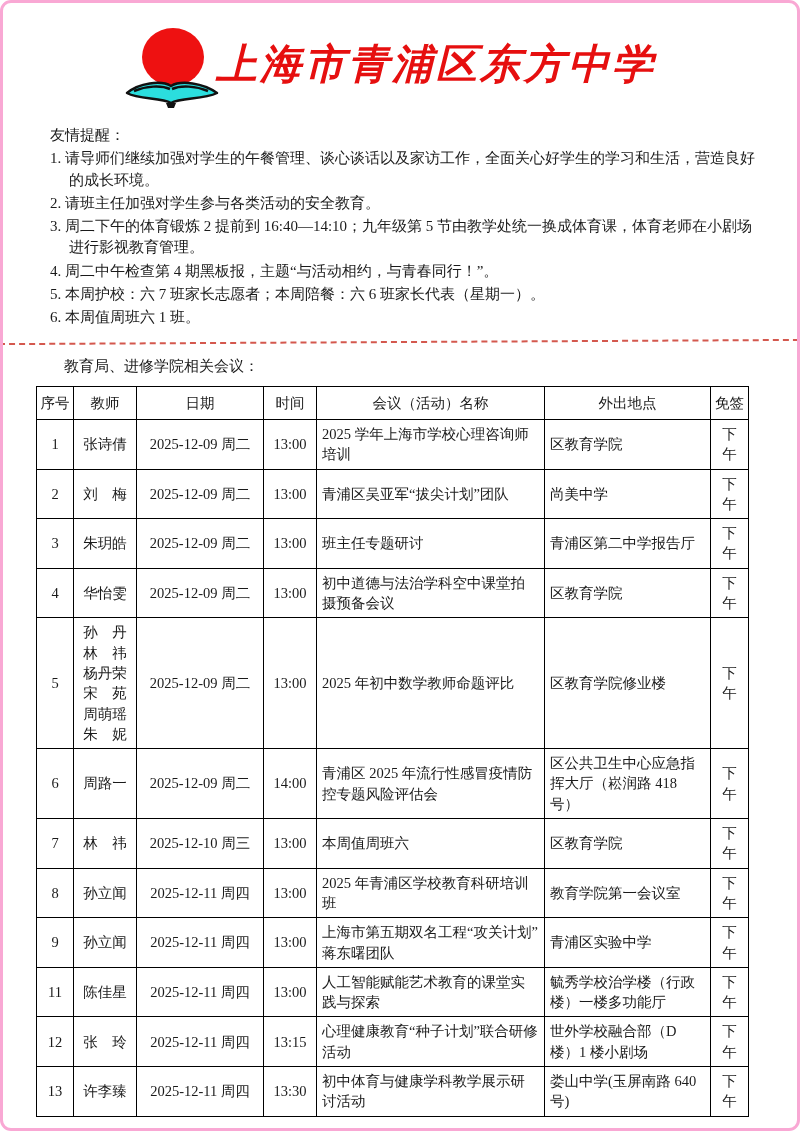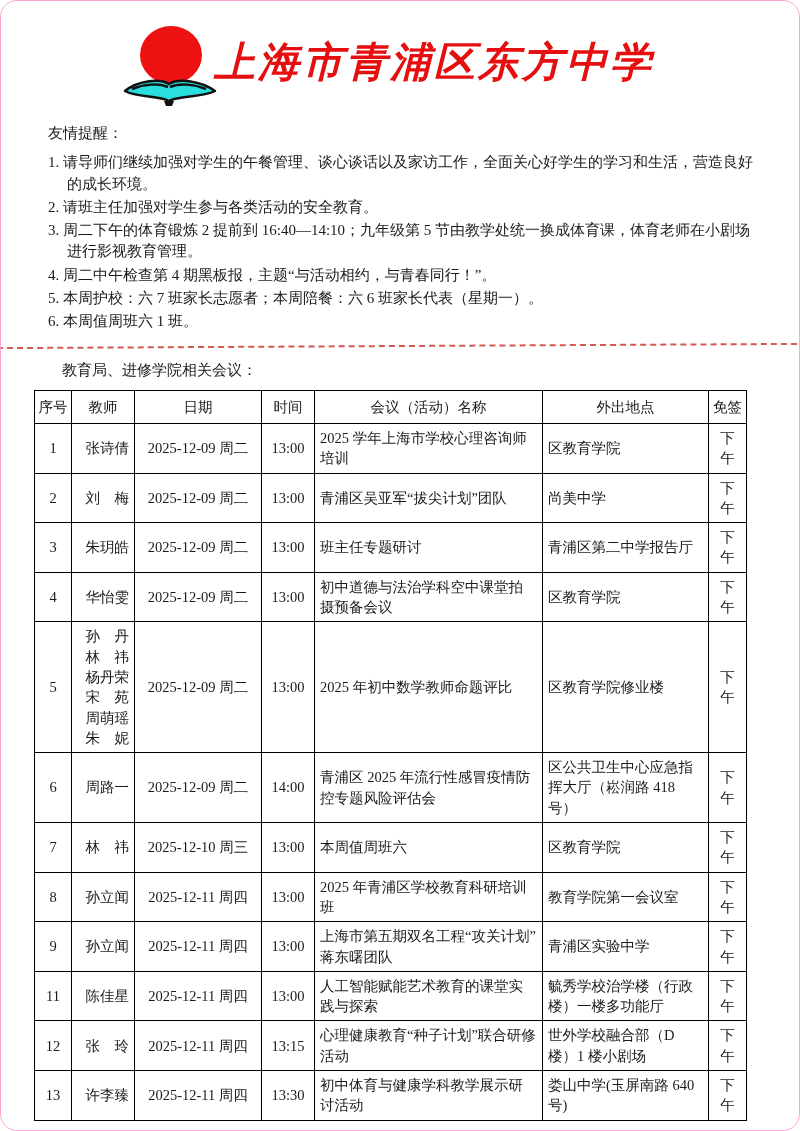--- a/index.html
+++ b/index.html
@@ -6,22 +6,22 @@
   html, body { background: #ffffff; }
   body {
     width: 800px; height: 1131px;
     font-family: "Liberation Serif", "DejaVu Serif", serif;
     color: #1a1a1a;
     position: relative;
     overflow: hidden;
   }
   .page {
     position: absolute; inset: 0;
-    border: 1px solid #f9a8d4;
-    border-radius: 17px;
+    border: 3px solid #f9a8d4;
+    border-radius: 11px;
     background: #ffffff;
     overflow: hidden;
   }
 
   
   .masthead {
     position: relative;
     height: 112px;
   }
   .logo {
@@ -40,21 +40,21 @@
     color: #e60f0f;
     white-space: nowrap;
   }
 
   
   .reminders {
     padding: 10px 38px 0 47px;
     font-size: 15px;
     line-height: 1.42;
   }
-  .reminders-title { margin-bottom: 8px; }
+  .reminders-title { margin-bottom: 2px; }
   .reminder-item {
     padding-left: 19px;
     text-indent: -19px;
     margin-bottom: 2px;
   }
 
   
   .divider {
     margin-top: 12px;
     width: 810px;
@@ -80,21 +80,21 @@
     border: 1.5px solid #000000;
     padding: 4px 5px;
     line-height: 1.4;
     font-weight: normal;
     vertical-align: middle;
     overflow: hidden;
   }
   .meetings-table th { text-align: center; padding: 6px 2px; font-family: Liberation Serif, serif; }
   td.c { text-align: center; }
   td.l { text-align: left; }
-  td.pre { white-space: pre-line; text-align: right; }
+  td.pre { white-space: pre-line; }
 
   .col-no { width: 37px; }
   .col-teacher { width: 63px; }
   .col-date { width: 127px; }
   .col-time { width: 53px; }
   .col-name { width: 228px; }
   .col-location { width: 166px; }
   .col-sign { width: 38px; }
 </style>
 </head>

